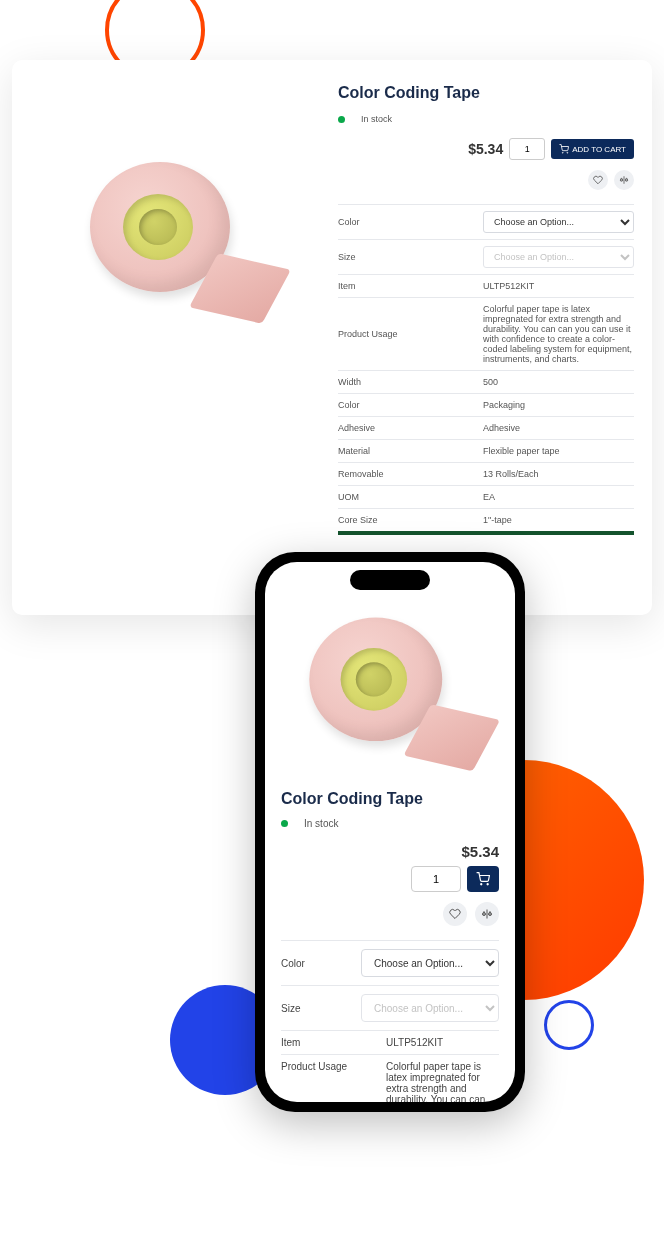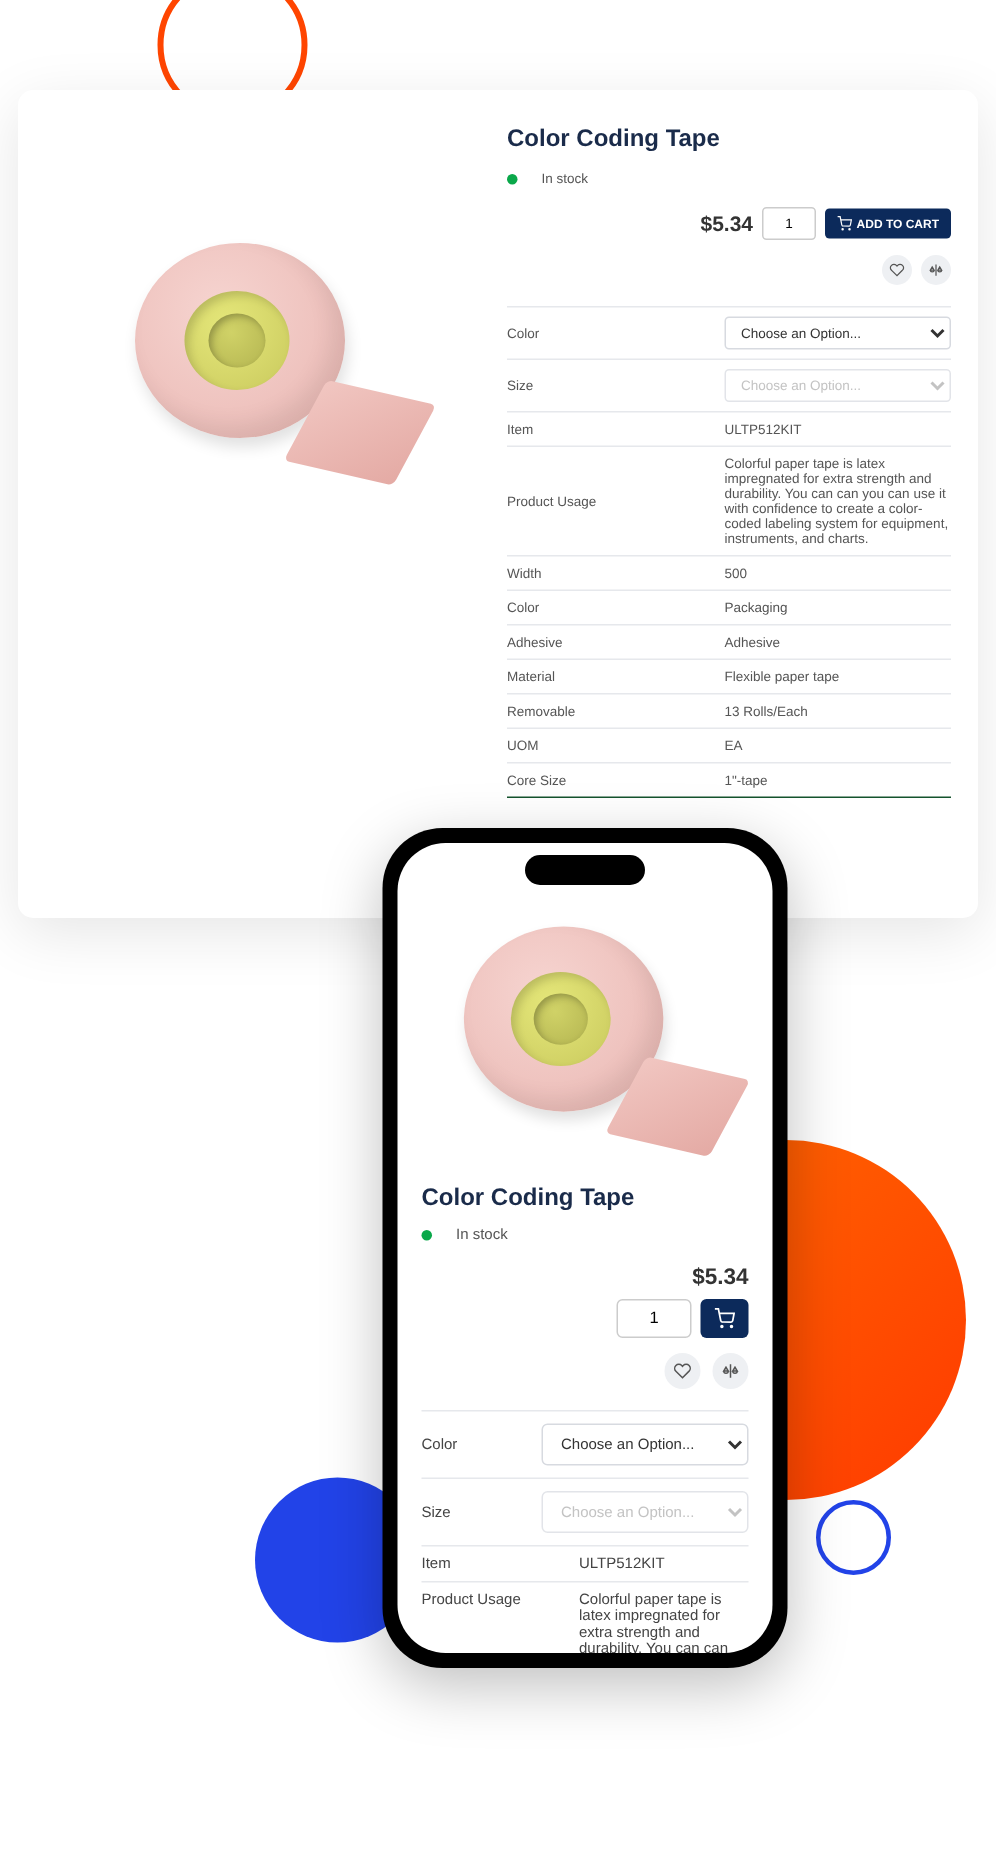--- a/index.html
+++ b/index.html
@@ -15,26 +15,26 @@
 .card-desktop{position:absolute;left:12px;top:60px;width:640px;background:#fff;border-radius:10px;box-shadow:0 10px 40px rgba(0,0,0,0.10);padding:24px 18px 80px;z-index:2}
 .d-wrap{display:flex;gap:18px}
 .d-img{width:290px;height:300px;background:#fff;display:flex;align-items:center;justify-content:center;flex-shrink:0}
 .d-right{flex:1;min-width:0}
 .d-title{font-size:16px;font-weight:700;color:#1a2b4a;margin-bottom:12px}
 .stock{display:flex;align-items:center;gap:16px;font-size:9px;color:#555;margin-bottom:14px}
 .stock-dot{width:7px;height:7px;border-radius:50%;background:#0aa84a}
 .d-buy{display:flex;align-items:center;justify-content:flex-end;gap:6px;margin-bottom:10px}
 .d-price{font-size:14px;font-weight:600;color:#333}
 .d-qty{width:36px;height:22px;border:1px solid #ccc;border-radius:3px;text-align:center;font-size:9px}
-.d-add{background:#0c2a5b;color:#fff;border:none;border-radius:3px;font-size:8px;font-weight:700;padding:5px 8px;display:flex;align-items:center;gap:3px;cursor:pointer}
+.d-add{background:#0c2a5b;color:#fff;border:none;border-radius:3px;font-size:8px;font-weight:400;padding:5px 8px;display:flex;align-items:center;gap:3px;cursor:pointer}
 .icon-row{display:flex;justify-content:flex-end;gap:6px;margin-bottom:14px}
 .icon-btn{width:20px;height:20px;border-radius:50%;background:#eef0f3;border:none;display:flex;align-items:center;justify-content:center;cursor:pointer;font-size:9px;color:#555}
 
 .opt-row{display:flex;align-items:center;border-top:1px solid #e6e8ec;padding:6px 0;font-size:9px}
-.opt-row:last-child{border-bottom:1px solid #14532d}
+.opt-row:last-child{border-bottom:4px solid #14532d}
 .opt-label{flex:0 0 145px;color:#555}
 .opt-val{flex:1;color:#555}
 .sel{flex:1;height:22px;border:1px solid #d7dae0;border-radius:3px;font-size:9px;padding:0 6px;color:#333;background:#fff}
 .sel.disabled{color:#aaa}
 
 
 .phone{position:absolute;left:255px;top:552px;width:270px;height:560px;background:#000;border-radius:40px;padding:10px;z-index:5;box-shadow:0 12px 40px rgba(0,0,0,0.25)}
 .phone-inner{width:100%;height:100%;background:#fff;border-radius:32px;overflow:hidden;position:relative}
 .notch{position:absolute;top:8px;left:50%;transform:translateX(-50%);width:80px;height:20px;background:#000;border-radius:12px;z-index:9}
 .p-scroll{position:absolute;inset:0;padding:34px 16px 0;overflow:hidden}

